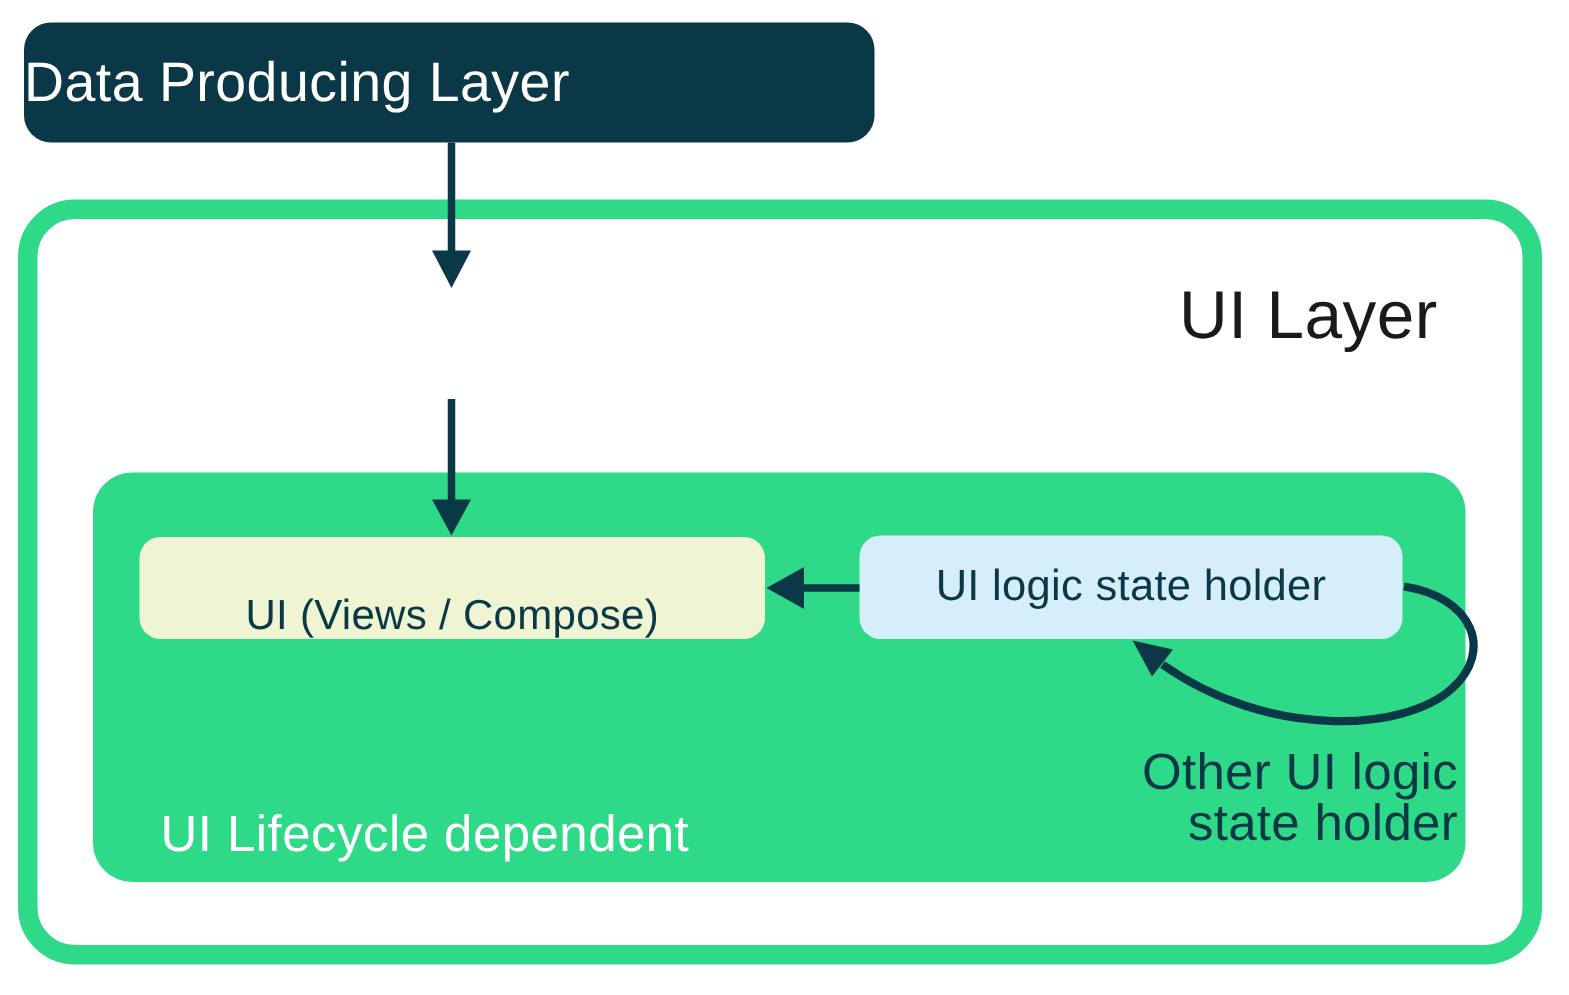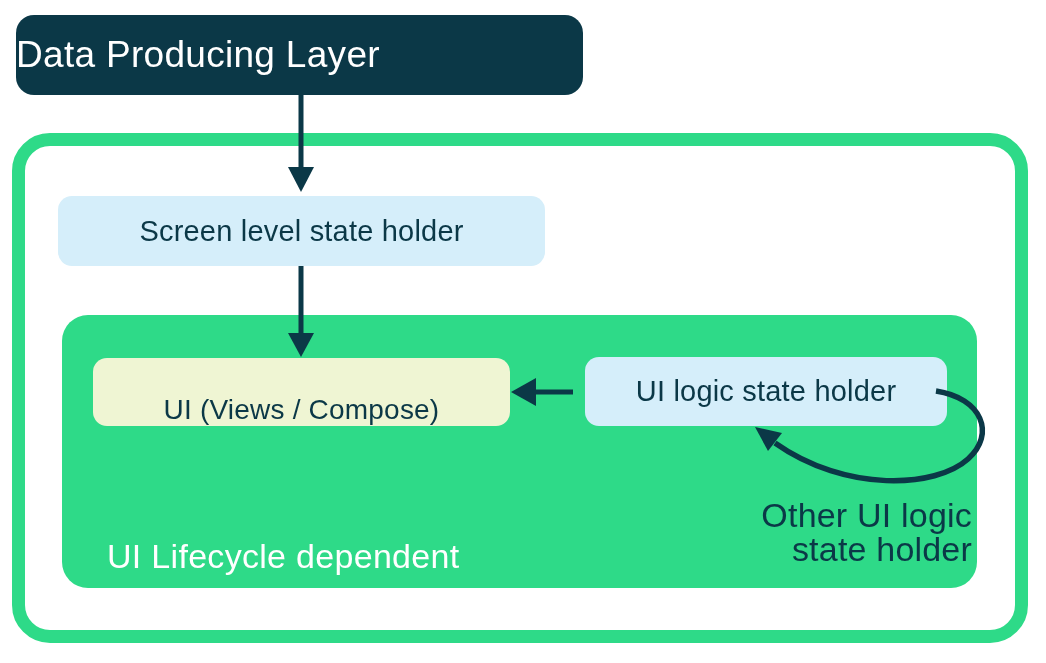--- a/index.html
+++ b/index.html
@@ -52,21 +52,21 @@
     position:absolute;left:93px;top:358px;width:417px;height:68px;
     background:var(--pale-yellow);border-radius:14px;
     display:flex;align-items:flex-end;justify-content:center;
     color:var(--dark-navy);font-size:28px;letter-spacing:.2px;
   }
 
   .logic-holder-box{
     position:absolute;left:573px;top:357px;width:362px;height:69px;
     background:var(--light-blue);border-radius:14px;
     display:flex;align-items:center;justify-content:center;
-    color:var(--dark-navy);font-size:29px;letter-spacing:.2px;margin-left:12px;
+    color:var(--dark-navy);font-size:29px;letter-spacing:.2px;
   }
 
   .lifecycle-caption{
     position:absolute;left:107px;top:537px;
     color:var(--white);font-size:34px;letter-spacing:.3px;white-space:nowrap;
   }
 
   .other-note{
     position:absolute;left:732px;top:498px;width:240px;
     color:var(--dark-navy);font-size:34px;line-height:34px;
@@ -82,24 +82,22 @@
 <body>
 
 <div class="canvas">
 
   <div class="dark-box">
     <span>Data Producing Layer</span>
   </div>
 
   <div class="outer-box"></div>
 
+  <div class="ui-layer-title">UI Layer</div>
 
-  <div class="screen-holder-box">
-    <span>Screen level state holder</span>
-  </div>
 
   <div class="inner-green-box"></div>
 
   <div class="yellow-box">
     <span>UI (Views / Compose)</span>
   </div>
 
   <div class="logic-holder-box">
     <span>UI logic state holder</span>
   </div>

